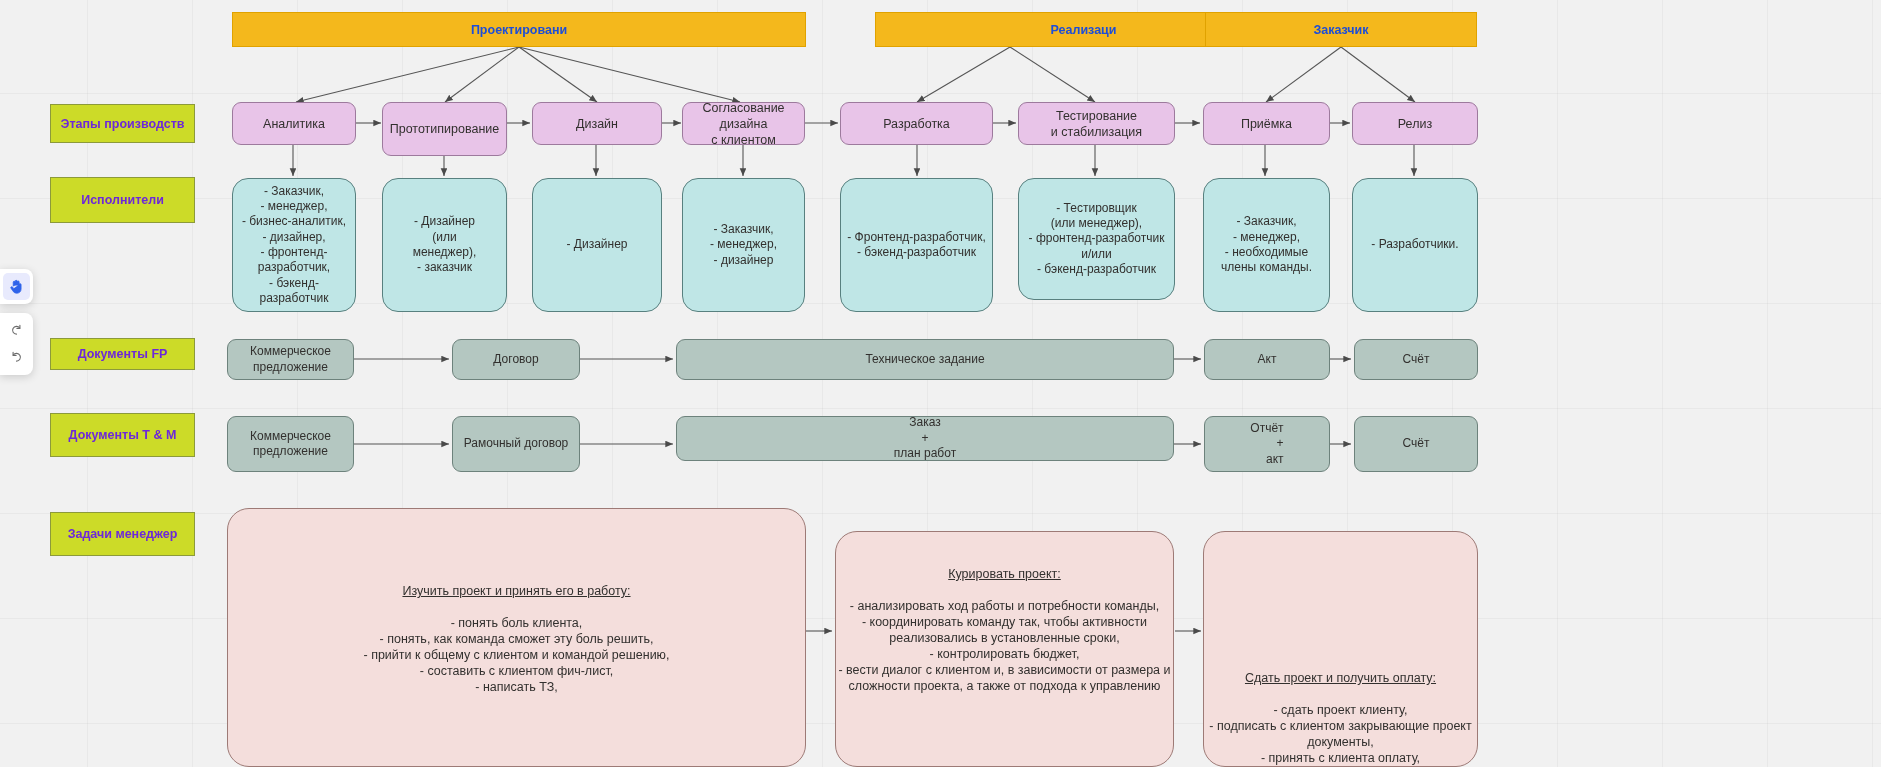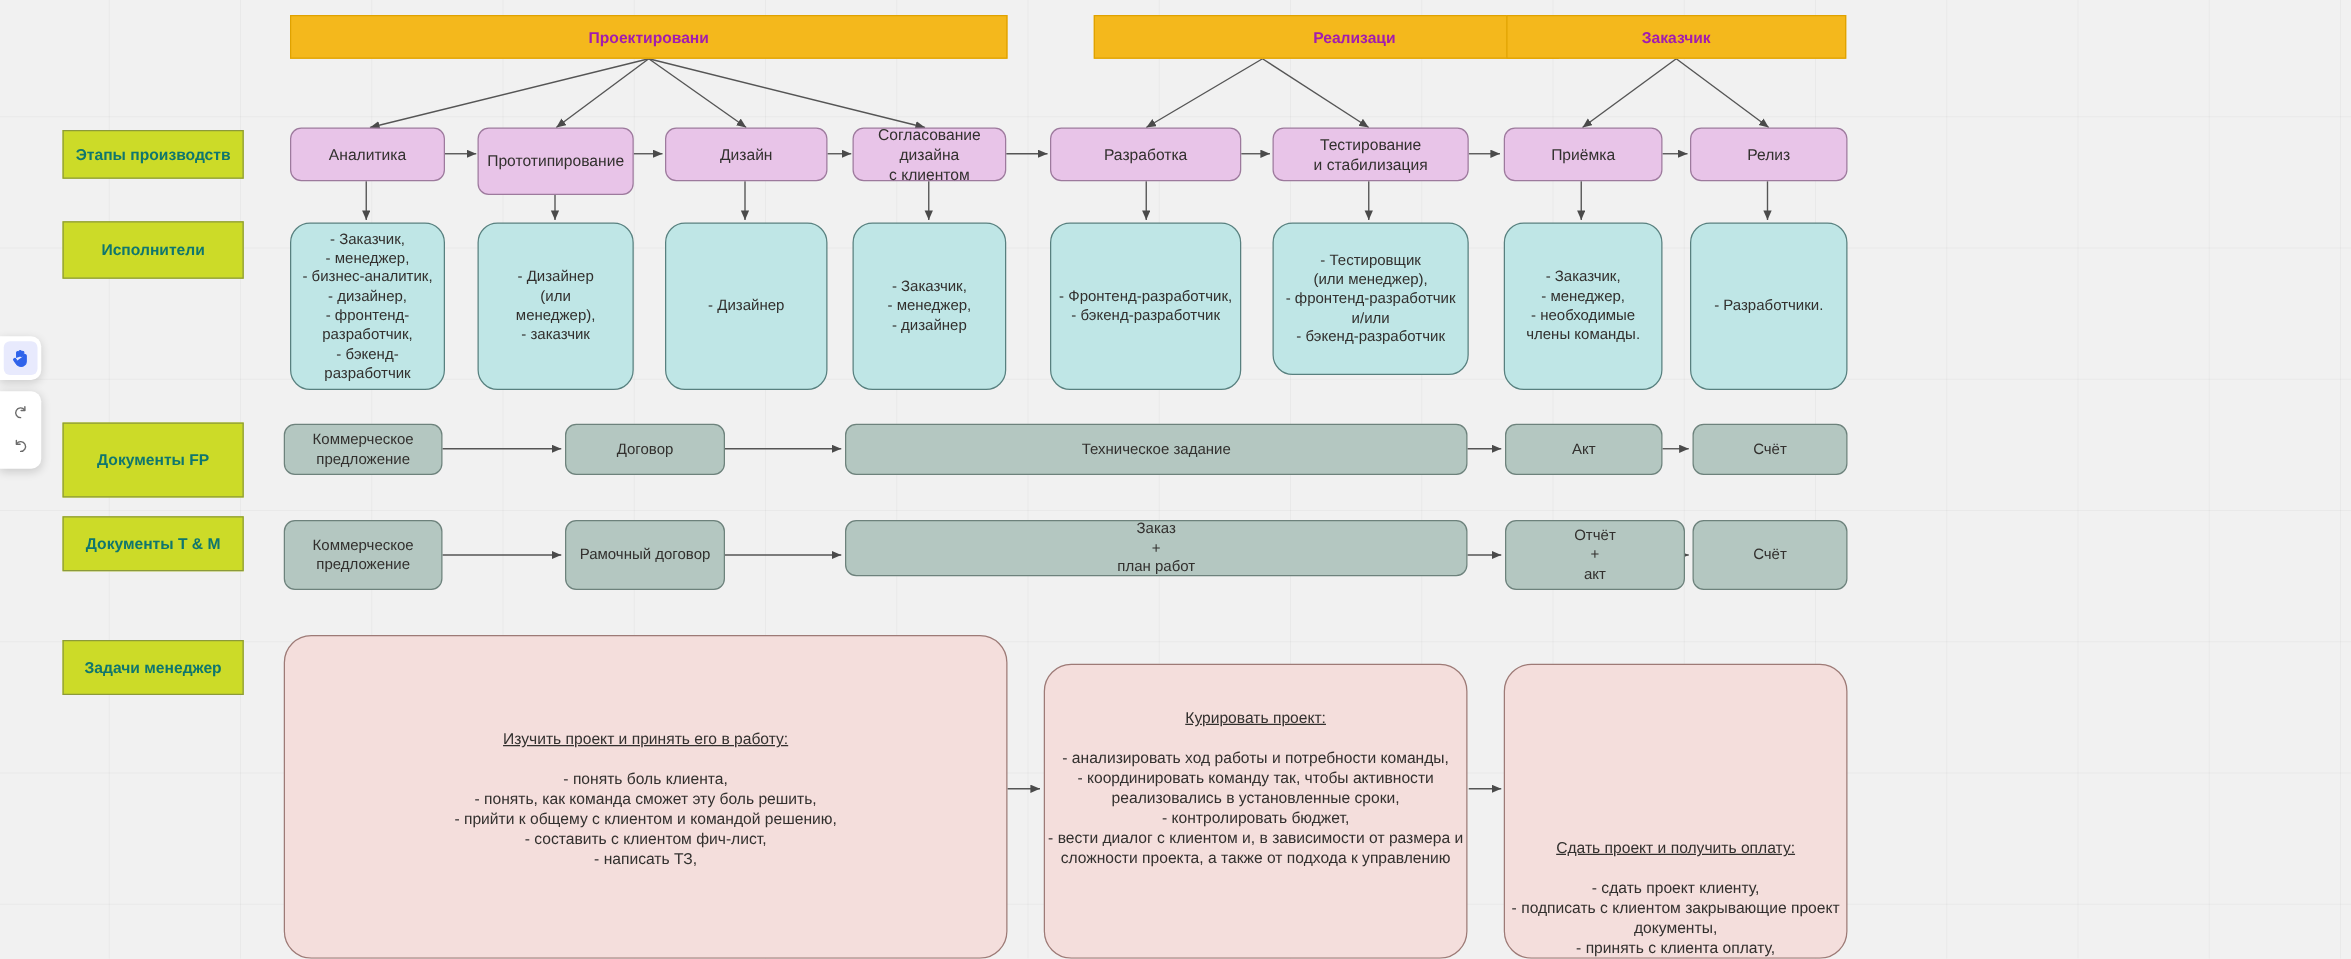--- a/index.html
+++ b/index.html
@@ -50,29 +50,29 @@
     text-align: center;
     color: #32302e;
     line-height: 1.28;
     white-space: pre-line;
   }
   .phase {
     background: #f4b81c;
     border: 1px solid #e0a200;
     font-weight: bold;
     font-size: 12.5px;
-    color: #a21caf;
+    color: #1d4ed8;
     overflow: hidden;
   }
   .rowlabel {
     background: #ccdb28;
     border: 1px solid #8c9a3a;
     font-weight: bold;
     font-size: 12.5px;
-    color: #0f766e;
+    color: #6d28d9;
     overflow: hidden;
     white-space: nowrap;
   }
   .stage {
     background: #e8c4e8;
     border: 1px solid #9d7a9d;
     border-radius: 9px;
     font-size: 12.5px;
   }
   .exec {
@@ -171,21 +171,21 @@
   <div class="node phase" style="left:1205px; top:12px; width:272px; height:35px;">
     <span>Заказчик</span>
   </div>
 
   <div class="node rowlabel" style="left:50px; top:104px; width:145px; height:39px;">
     <span>Этапы производств</span>
   </div>
   <div class="node rowlabel" style="left:50px; top:177px; width:145px; height:46px;">
     <span>Исполнители</span>
   </div>
-  <div class="node rowlabel" style="left:50px; top:338px; width:145px; height:60px;justify-content:center;">
+  <div class="node rowlabel" style="left:50px; top:338px; width:145px; height:32px;justify-content:center;">
     <span>Документы FP</span>
   </div>
   <div class="node rowlabel" style="left:50px; top:413px; width:145px; height:44px;">
     <span>Документы T &amp; M</span>
   </div>
   <div class="node rowlabel" style="left:50px; top:512px; width:145px; height:44px;">
     <span>Задачи менеджер</span>
   </div>
 
   <div class="node stage" style="left:232px; top:102px; width:124px; height:43px;">
@@ -282,21 +282,21 @@
 предложение</span>
   </div>
   <div class="node doc" style="left:452px; top:416px; width:128px; height:56px;">
     <span>Рамочный договор</span>
   </div>
   <div class="node doc" style="left:676px; top:416px; width:498px; height:45px;">
     <span>Заказ
 +
 план работ</span>
   </div>
-  <div class="node doc" style="left:1204px; top:416px; width:144px; height:56px;">
+  <div class="node doc" style="left:1204px; top:416px; width:126px; height:56px;text-align:right;">
     <span>Отчёт
 +
 акт</span>
   </div>
   <div class="node doc" style="left:1354px; top:416px; width:124px; height:56px;">
     <span>Счёт</span>
   </div>
 
   <div class="node task" style="left:227px; top:508px; width:579px; height:259px;">
     <div class="inner">

